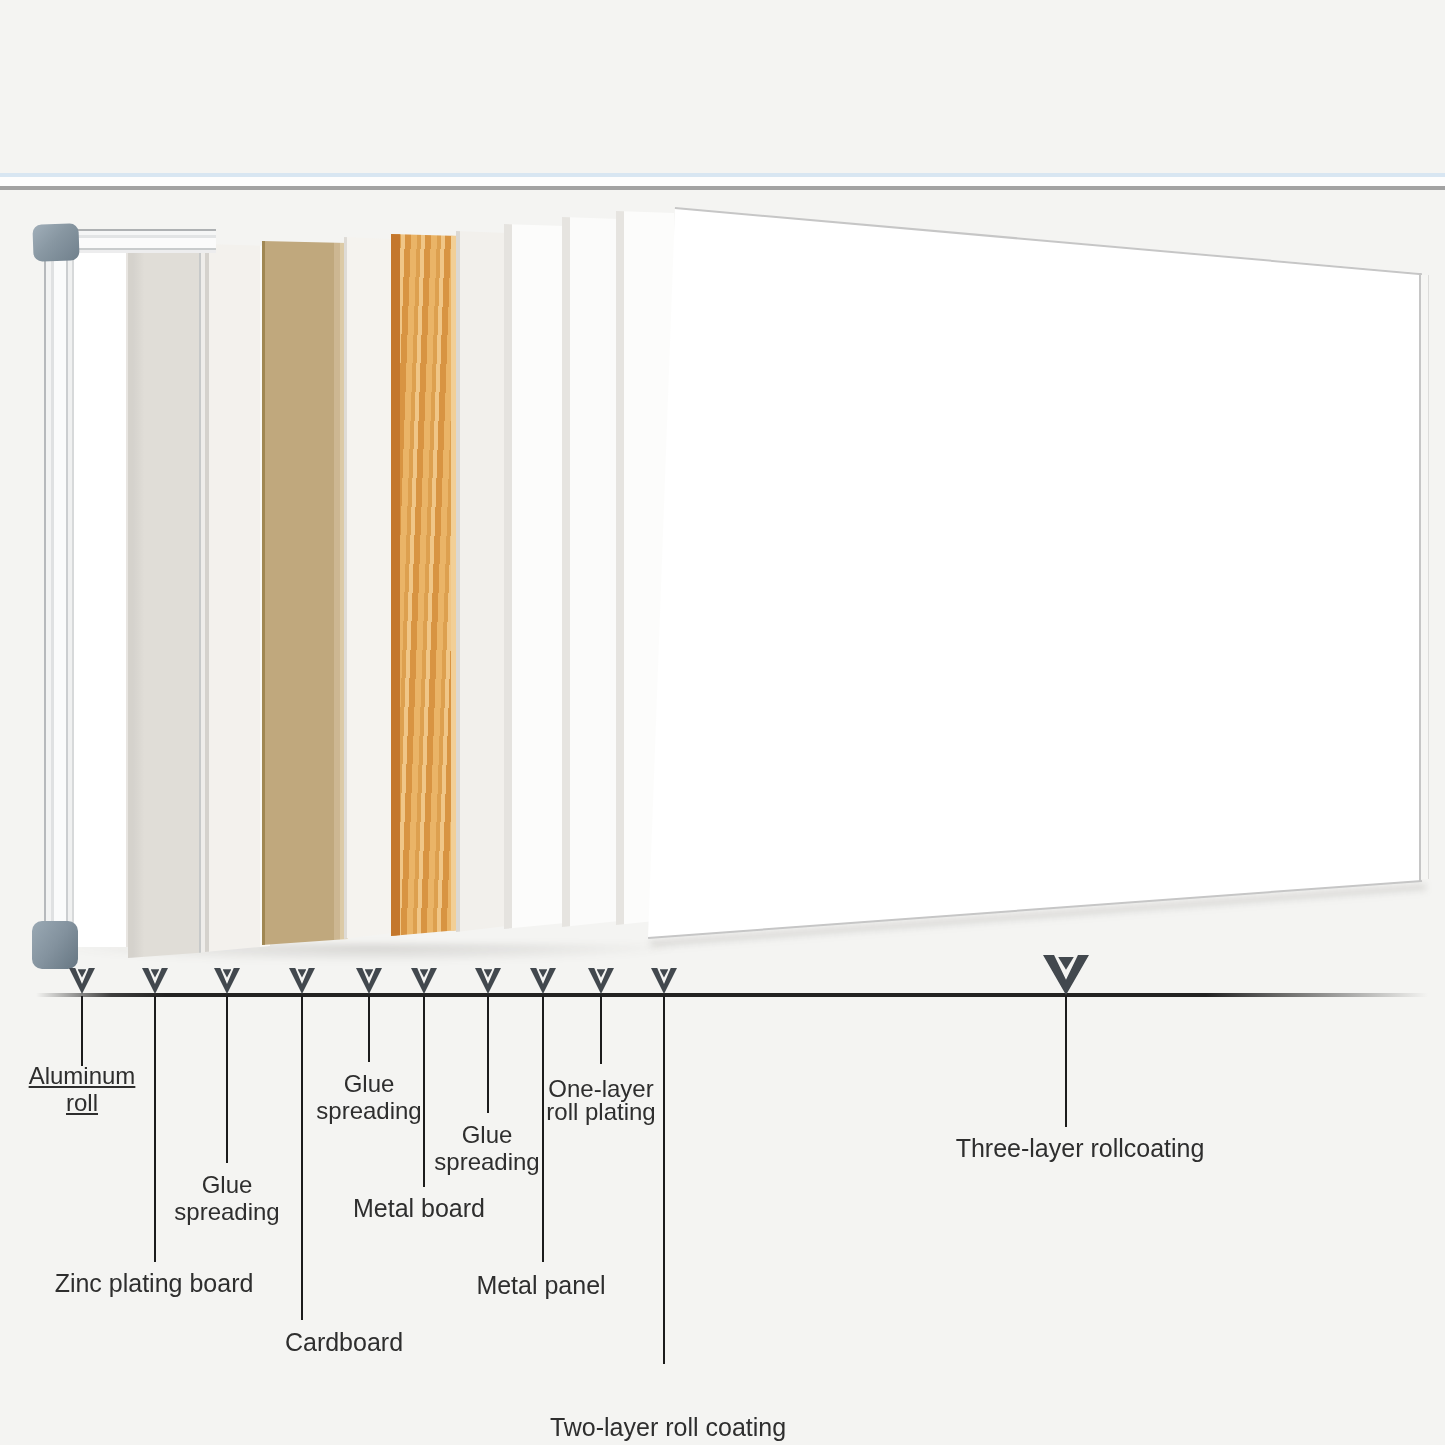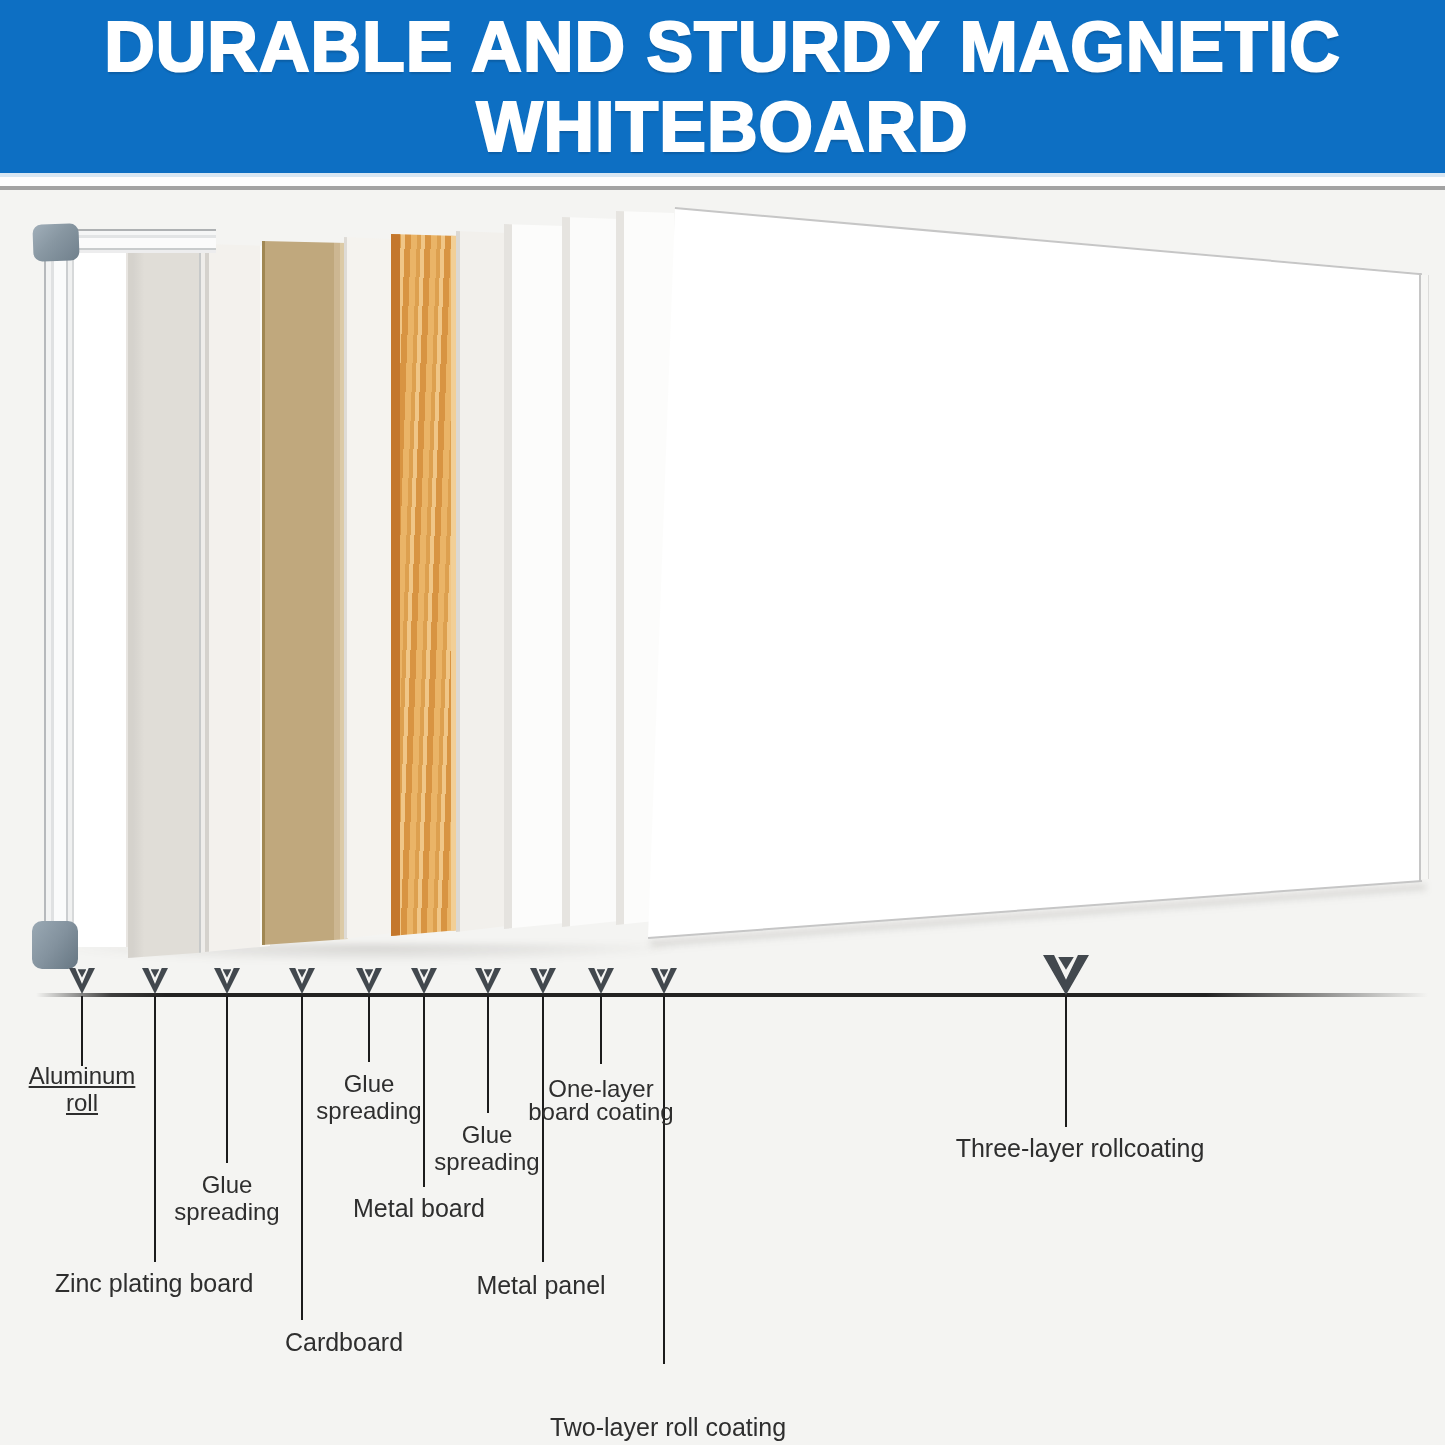--- a/index.html
+++ b/index.html
@@ -81,24 +81,20 @@
       font-size:25px;line-height:29px;white-space:nowrap;}
   .label.two{font-size:24px;line-height:27px;}
   .label.small{font-size:24px;line-height:23px;}
   .label span{display:block;}
 </style>
 </head>
 <body>
 
 <div class="stage">
 
-  <div class="header">
-    <div class="t">DURABLE AND STURDY MAGNETIC</div>
-    <div class="t">WHITEBOARD</div>
-  </div>
   <div class="header-gap"></div>
 
   <div class="stack-shadow"></div>
 
   <div class="panel front-sheet"></div>
   <div class="panel tilt zinc"></div>
   <div class="panel tilt glue1"></div>
   <div class="panel tilt cardboard"></div>
   <div class="panel tilt glue2"></div>
   <div class="panel tilt wood"></div>
@@ -201,21 +197,21 @@
   </div>
   <div class="label two" style="left:487px;top:1121px;">
     <span>Glue</span>
       <span>spreading</span>
   </div>
   <div class="label" style="left:541px;top:1271px;">
     <span>Metal panel</span>
   </div>
   <div class="label two small" style="left:601px;top:1077px;">
     <span>One-layer</span>
-      <span>board coating</span>
+      <span>roll plating</span>
   </div>
   <div class="label" style="left:668px;top:1379px;margin-top:34px;">
     <span>Two-layer roll coating</span>
   </div>
   <div class="label" style="left:1080px;top:1134px;">
     <span>Three-layer rollcoating</span>
   </div>
 
 </div>
 

